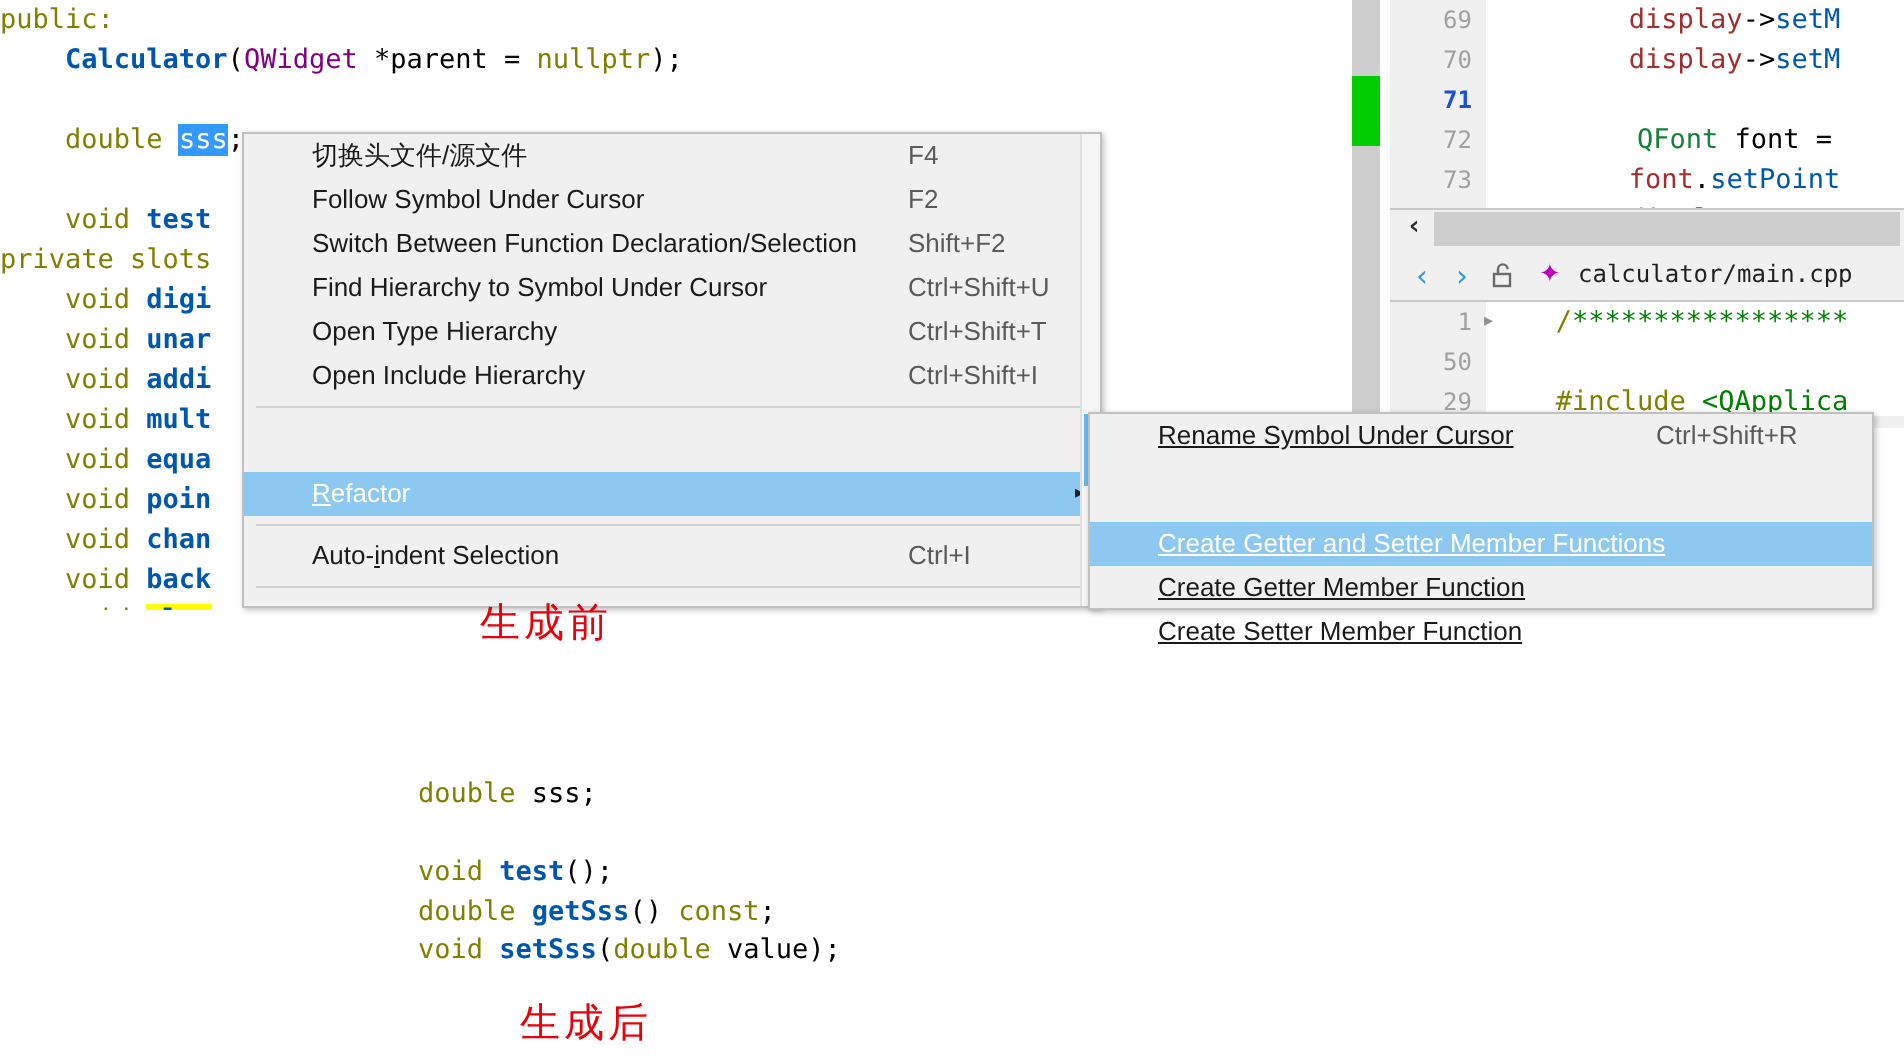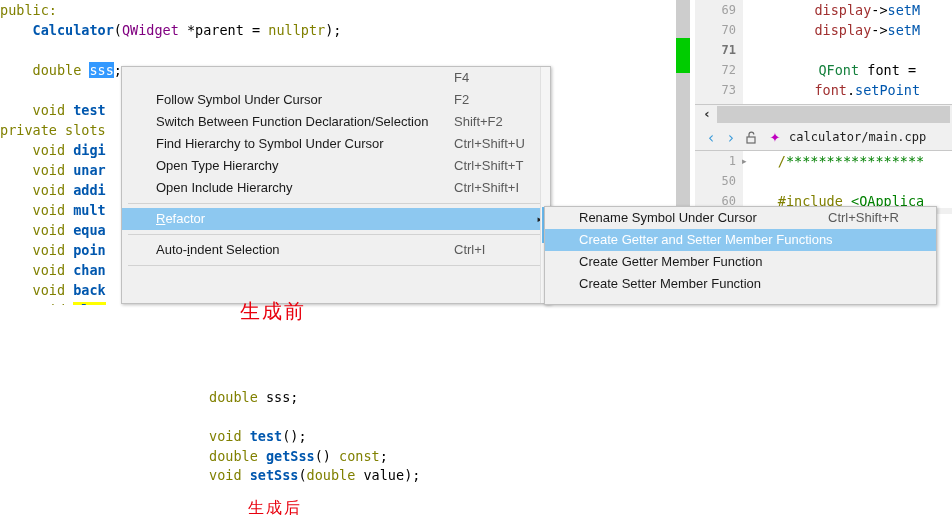--- a/index.html
+++ b/index.html
@@ -20,39 +20,39 @@
     font-size:13.5px;
     line-height:20px;
     white-space:pre;
     overflow:hidden;
   }
   #editor-left .ln{padding-left:0px;height:20px;}
   .kw{color:#808000;}
   .typ{color:#800080;}
   .fn{color:#0057ae;font-weight:bold;}
   .pl{color:#000000;}
-  .sel{background:#3399ff;color:#ffffff;}
+  .sel{background:#3399ff;color:#ffffff;margin-top:32px;}
   .hl{background:#ffff00;}
 
   
   #right-pane{left:695px;top:0;width:257px;height:213px;background:#ffffff;overflow:hidden;}
   #scroll-marker-col{left:672px;top:0;width:23px;height:305px;background:#ffffff;}
   #scroll-track{left:676px;top:0;width:14px;height:295px;background:#cdcdcd;}
   #scroll-thumb{left:676px;top:38px;width:14px;height:35px;background:#00cc00;}
 
   #right-top{left:0;top:0;width:257px;height:125px;background:#ffffff;overflow:hidden;}
   .gutter{
     position:absolute;left:0;top:0;width:48px;height:100%;
     background:#f0f0f0;
     font-family:"DejaVu Sans Mono","Liberation Mono",monospace;
     font-size:12px;color:#a0a0a0;text-align:right;
     padding-top:0;box-sizing:border-box;
   }
   .gutter div{height:20px;line-height:20px;padding-right:7px;}
-  .gutter div.cur{color:#737373;font-weight:bold;}
+  .gutter div.cur{color:#1d4ed8;font-weight:bold;}
   .codecol{
     position:absolute;left:55px;top:0;right:0;
     font-family:"DejaVu Sans Mono","Liberation Mono",monospace;
     font-size:13.5px;line-height:20px;white-space:pre;text-align:center;
   }
   .grn{color:#008000;}
   .dred{color:#a03030;}
   .blu{color:#0057ae;}
   .prp{color:#15803d;}
 
@@ -96,27 +96,27 @@
   #menu-sb{right:0;top:0;width:9px;height:236px;background:#f5f5f5;border-left:1px solid #e0e0e0;}
   #menu-sb-thumb{position:absolute;left:1px;top:140px;width:7px;height:36px;background:#6ab8ec;}
 
   
   #submenu{
     left:544px;top:206px;width:391px;height:97px;
     background:#f0f0f0;border:1px solid #c0c0c0;
     box-shadow:1px 1px 3px rgba(0,0,0,0.25);
     font-size:13px;color:#1a1a1a;
   }
-  .smi{position:relative;height:22px;line-height:22px;padding-left:34px;cursor:default;}
+  .smi{position:relative;height:22px;line-height:22px;padding-left:34px;cursor:default;text-decoration:underline;}
   .smi.sel{background:#8dc8f0;}
   .smi .sc{position:absolute;left:283px;top:0;color:#5a5a5a;}
 
   
   #anno-before{left:240px;top:298px;font-size:20px;color:#e8000d;font-family:Liberation Sans, sans-serif;letter-spacing:2px;text-align:center;}
-  #anno-after{left:248px;top:498px;font-size:16px;color:#e8000d;font-family:Liberation Sans, sans-serif;letter-spacing:2px;}
+  #anno-after{left:260px;top:498px;font-size:20px;color:#e8000d;font-family:Liberation Sans, sans-serif;letter-spacing:2px;}
   #snippet{
     left:209px;top:388px;
     font-family:"DejaVu Sans Mono","Liberation Mono",monospace;
     font-size:13.5px;line-height:19.5px;white-space:pre;
   }
 </style>
 </head>
 <body>
 
 <div class="abs" id="editor-left"><div class="ln"><span class="kw">public:</span></div><div class="ln"><span class="pl">    </span><span class="fn">Calculator</span><span class="pl">(</span><span class="typ">QWidget</span><span class="pl"> *parent = </span><span class="kw">nullptr</span><span class="pl">);</span></div><div class="ln">&nbsp;</div><div class="ln"><span class="pl">    </span><span class="kw">double</span><span class="pl"> </span><span class="sel">sss</span><span class="pl">;</span></div><div class="ln">&nbsp;</div><div class="ln"><span class="pl">    </span><span class="kw">void</span><span class="pl"> </span><span class="fn">test</span></div><div class="ln"><span class="kw">private slots</span></div><div class="ln"><span class="pl">    </span><span class="kw">void</span><span class="pl"> </span><span class="fn">digi</span></div><div class="ln"><span class="pl">    </span><span class="kw">void</span><span class="pl"> </span><span class="fn">unar</span></div><div class="ln"><span class="pl">    </span><span class="kw">void</span><span class="pl"> </span><span class="fn">addi</span></div><div class="ln"><span class="pl">    </span><span class="kw">void</span><span class="pl"> </span><span class="fn">mult</span></div><div class="ln"><span class="pl">    </span><span class="kw">void</span><span class="pl"> </span><span class="fn">equa</span></div><div class="ln"><span class="pl">    </span><span class="kw">void</span><span class="pl"> </span><span class="fn">poin</span></div><div class="ln"><span class="pl">    </span><span class="kw">void</span><span class="pl"> </span><span class="fn">chan</span></div><div class="ln"><span class="pl">    </span><span class="kw">void</span><span class="pl"> </span><span class="fn">back</span></div><div class="ln"><span class="pl">    </span><span class="kw">void</span><span class="pl"> </span><span class="fn hl">clea</span></div></div>
@@ -151,30 +151,31 @@
     <path d="M4 6 L4 3.6 A2.4 2.4 0 0 1 8.8 3.6" fill="none" stroke="#6a6a6a" stroke-width="1.2"></path>
   </svg>
   <div class="abs" id="split-icon">✦</div>
   <div class="abs" id="tabname">calculator/main.cpp</div>
 </div>
 
 <div class="abs" id="right-bottom">
   <div class="gutter" id="rb-gutter">
       <div>1</div>
       <div>50</div>
-      <div>60</div>
+      <div>29</div>
     </div>
   <div class="abs" id="fold-arrow">▸</div>
   <div class="codecol" id="rb-code"><div class="ln"><span class="kw">/</span><span class="grn">*****************</span></div><div class="ln">&nbsp;</div><div class="ln"><span class="kw">#include</span><span class="pl"> </span><span class="grn">&lt;QApplica</span></div></div>
 </div>
 <div class="abs" id="rb-bottombar"></div>
 
 <div class="abs" id="ctx-menu">
   <div id="ctx-clip">
       <div class="mi">
+        <span class="lbl">切换头文件/源文件</span>
         <span class="sc">F4</span>
       </div>
       <div class="mi">
         <span class="lbl">Follow Symbol Under Cursor</span>
         <span class="sc">F2</span>
       </div>
       <div class="mi">
         <span class="lbl">Switch Between Function Declaration/Selection</span>
         <span class="sc">Shift+F2</span>
       </div>

